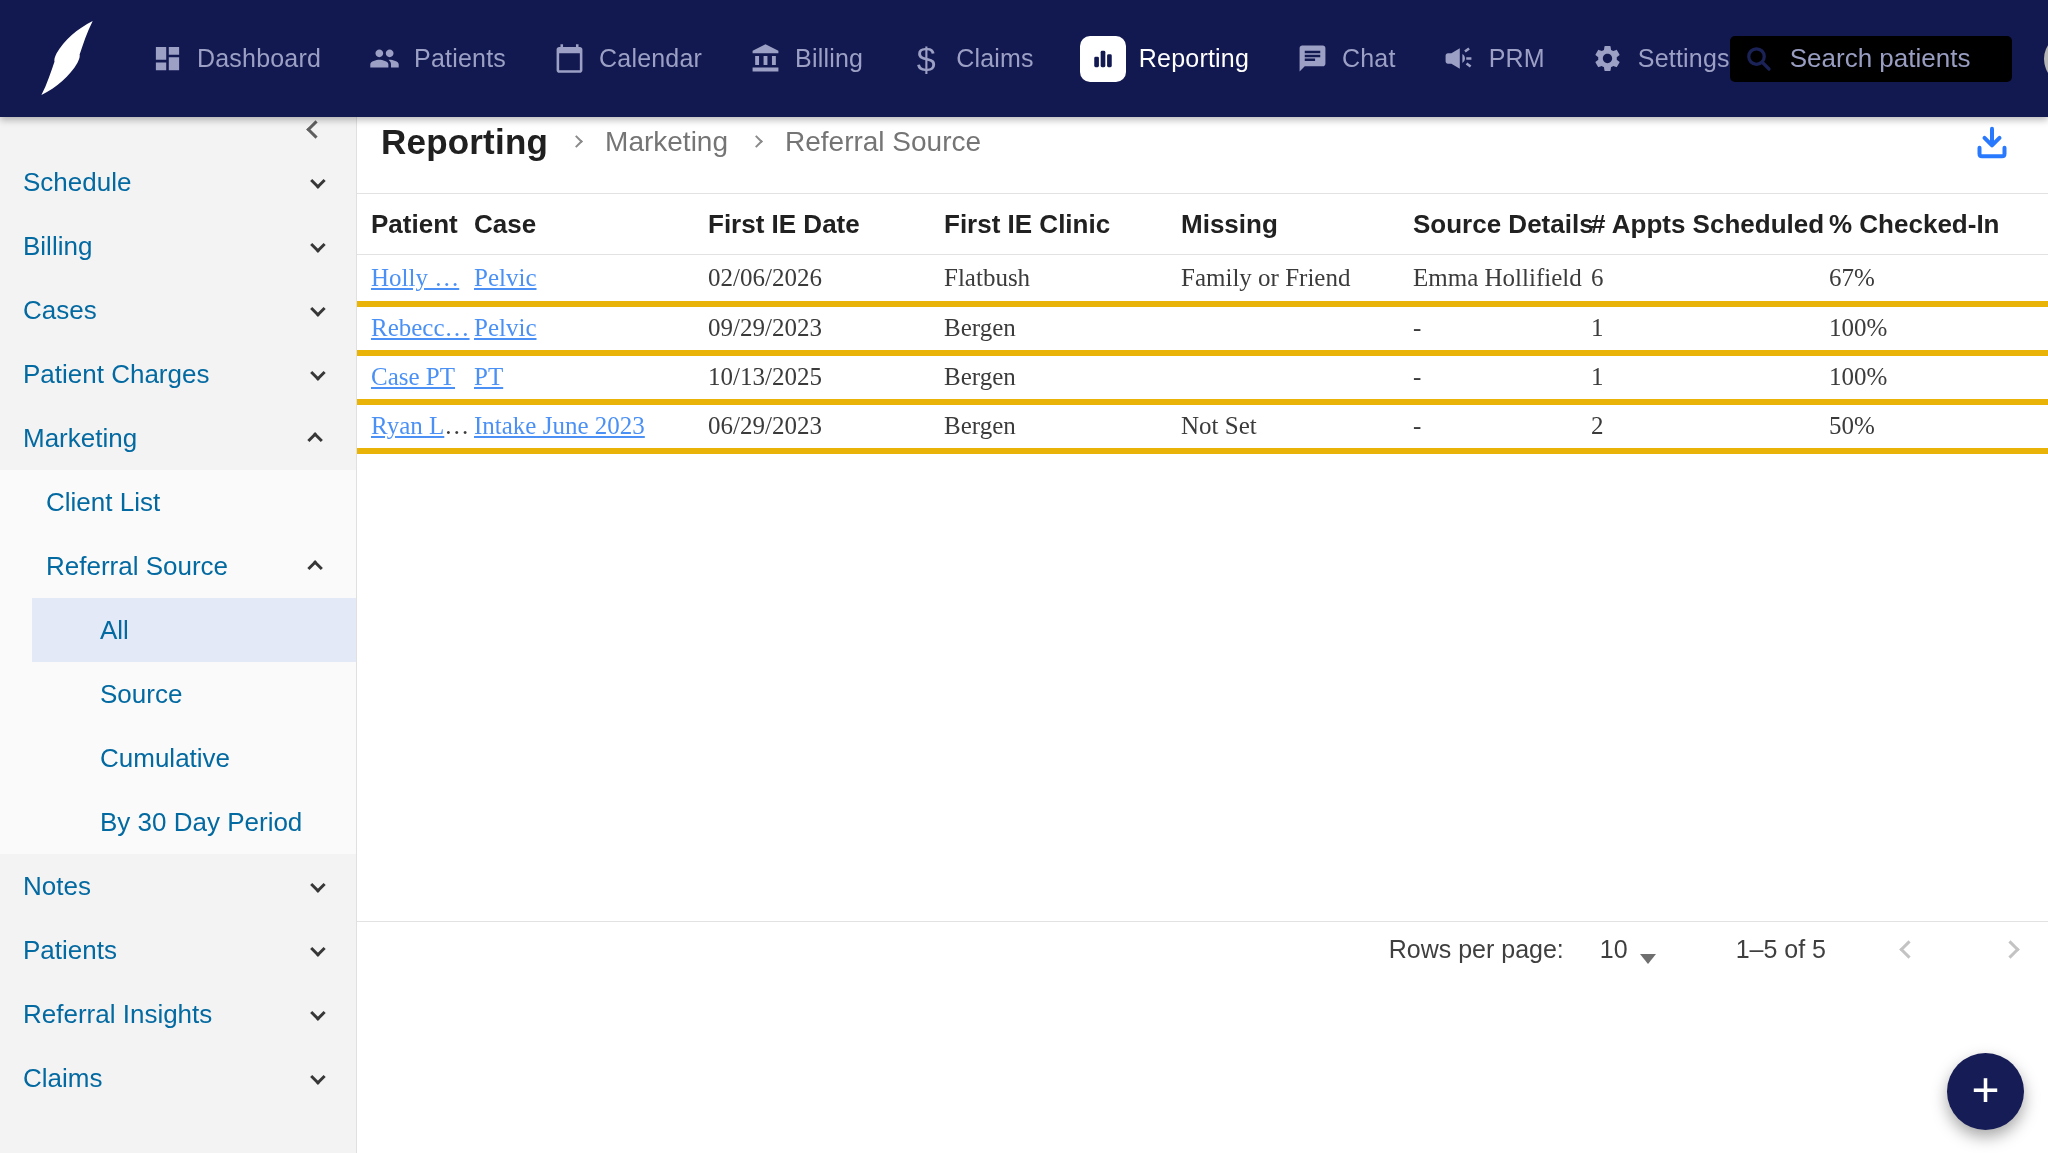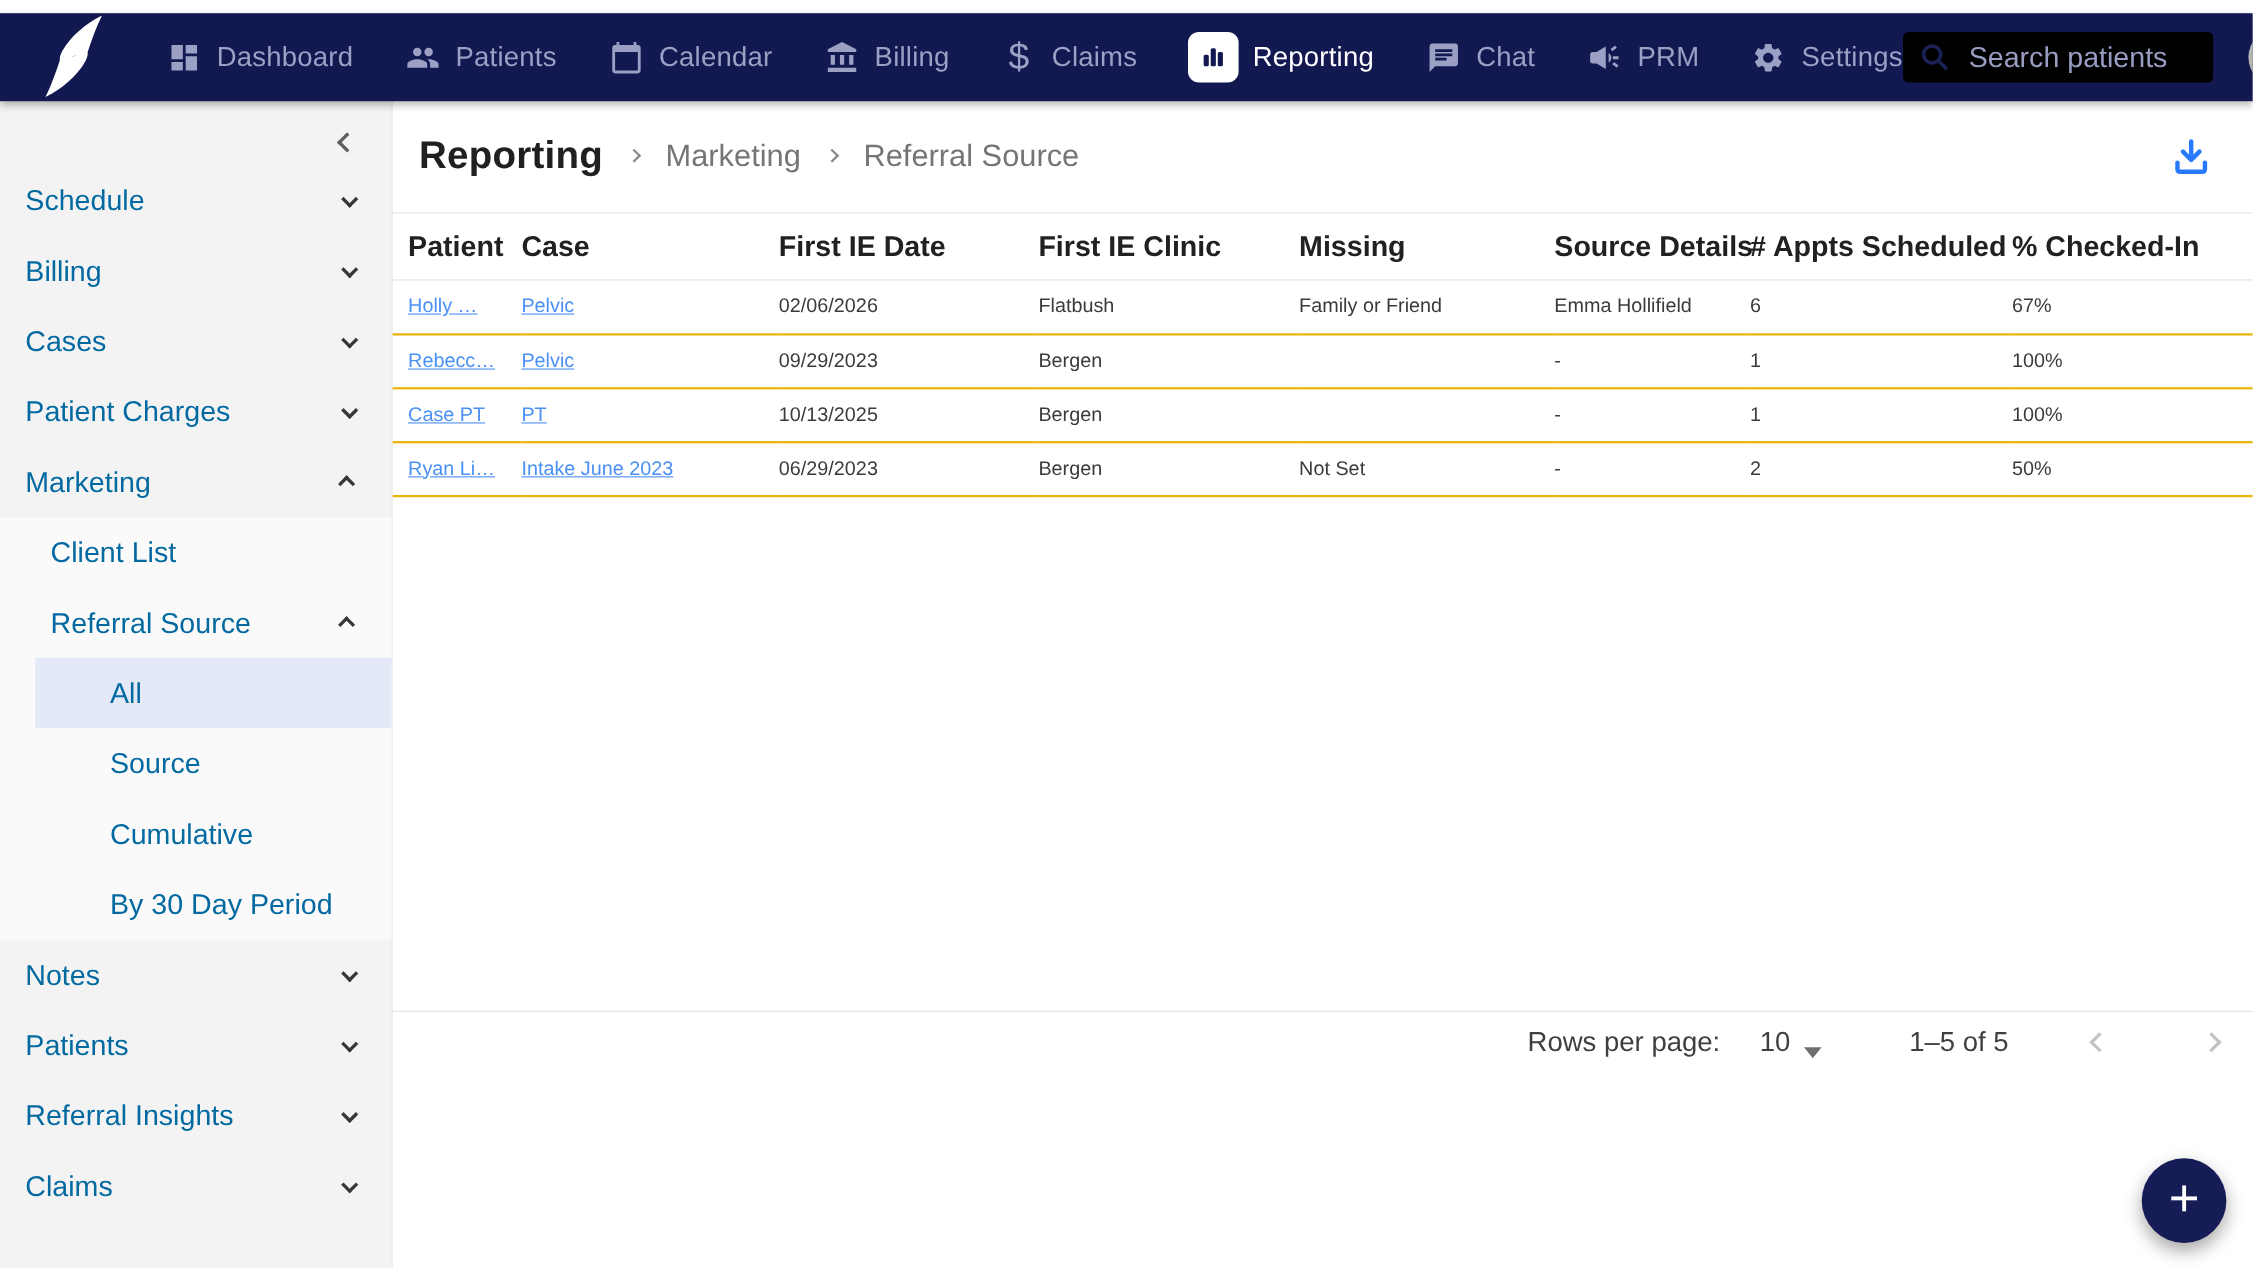--- a/index.html
+++ b/index.html
@@ -1,21 +1,21 @@
 <!DOCTYPE html>
 <html><head>
 <meta charset="utf-8">
 <style>
   * { margin:0; padding:0; box-sizing:border-box; }
   html,body { background:#fff; }
   body { width:2048px; height:1153px; font-family:"Liberation Sans", sans-serif; overflow:hidden; position:relative; }
 
   
   .topbar {
-    position:absolute; left:0; top:12px; width:2048px; height:80px;
+    position:absolute; left:0; top:0; width:2048px; height:117px;
     background:#121850; display:flex; align-items:center;
     box-shadow:0 3px 7px rgba(0,0,0,.28); z-index:20;
   }
   .logo { width:80px; height:76px; margin-left:28px; flex:0 0 auto; }
   .nav { display:flex; align-items:center; margin-left:42px; gap:46px; }
   .nav-item { display:flex; align-items:center; gap:13px; color:#9ba0c4; cursor:pointer; }
   .nav-item .nicon { display:flex; align-items:center; justify-content:center; width:34px; height:34px; }
   .nav-item .nicon svg { width:31px; height:31px; fill:currentColor; }
   .nav-item .nlabel { font-size:25px; letter-spacing:.2px; }
   .nav-item.active { color:#ffffff; }
@@ -79,22 +79,22 @@
   .download-btn { margin-left:auto; width:44px; height:44px; display:flex; align-items:center; justify-content:center; cursor:pointer; }
   .download-btn svg { width:40px; height:40px; }
 
   table.report { width:1691px; border-collapse:collapse; table-layout:fixed; }
   table.report th {
     font-size:26px; font-weight:700; color:#212121; text-align:left;
     height:61px; border-top:1px solid #e2e2e2; border-bottom:1px solid #e2e2e2;
     white-space:nowrap; vertical-align:middle; padding:0;
   }
   table.report td {
-    font-size:18px; color:#3b3b3b; height:49px; border-bottom:2px solid #eab308;
-    white-space:nowrap; vertical-align:middle; padding:0;
+    font-size:25px; color:#3b3b3b; height:49px; border-bottom:6px solid #eab308;
+    white-space:nowrap; vertical-align:middle; padding:0;font-family:Liberation Serif, serif;
   }
   table.report th:first-child, table.report td:first-child { padding-left:14px; }
   td .cell-link { color:#4a90f5; text-decoration:underline; cursor:pointer; }
   td.patient-cell { overflow:hidden; text-overflow:ellipsis; padding-right:6px; }
 
   .table-gap { height:467px; }
   .pagination-row {
     height:56px; border-top:1px solid #e2e2e2; display:flex; align-items:center;
     justify-content:flex-end; padding-right:18px; color:#3f3f3f; font-size:25px;
   }

